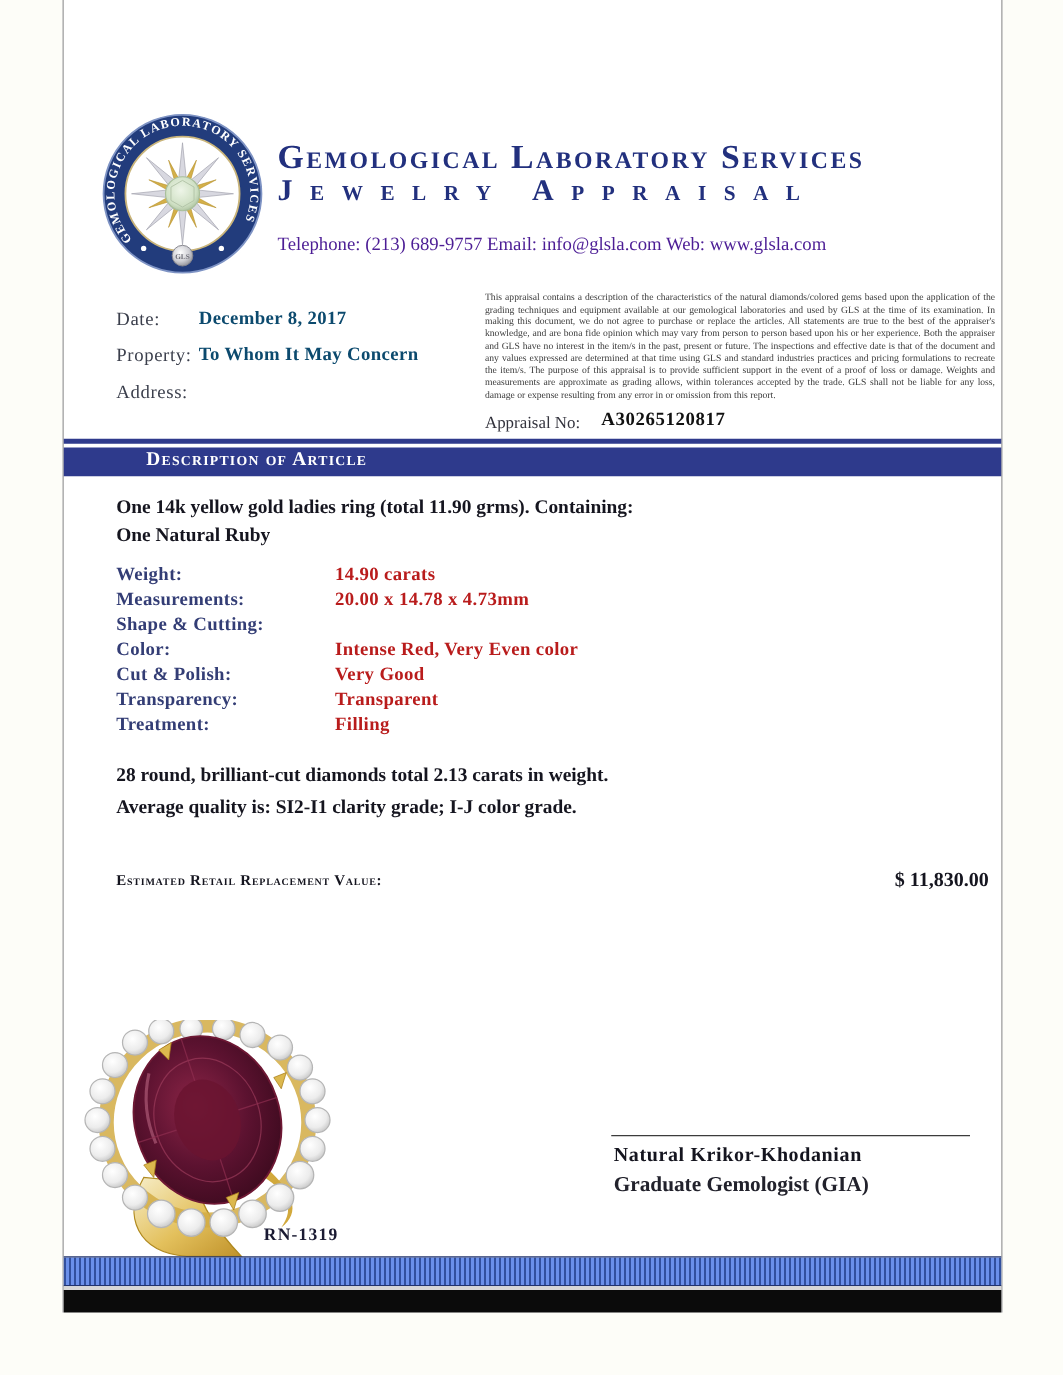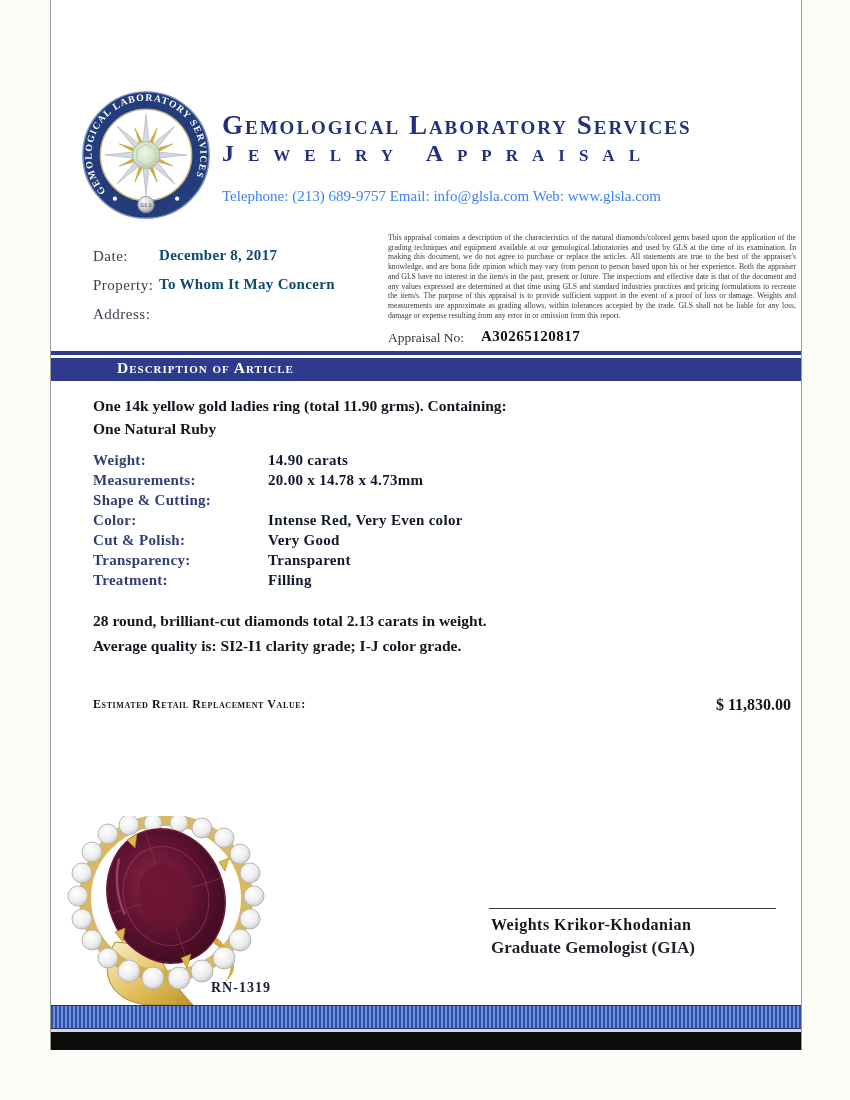--- a/index.html
+++ b/index.html
@@ -20,21 +20,21 @@
     left:171px;top:110px;width:560px;
     font-size:27px;font-weight:bold;font-variant:small-caps;
     letter-spacing:2px;color:#22307e;white-space:nowrap;
   }
   .doc-type{
     left:171px;top:140px;width:560px;
     font-size:24px;font-weight:bold;font-variant:small-caps;
     letter-spacing:14px;color:#22307e;white-space:nowrap;
   }
   .hdr-addr{left:171px;top:170px;font-size:15px;color:#22307e;white-space:nowrap;}
-  .hdr-contact{left:171px;top:188px;font-size:15px;color:#3b82f6;white-space:nowrap;}
+  .hdr-contact{left:171px;top:188px;font-size:15px;color:#4c1d95;white-space:nowrap;}
   
   .meta-label{font-size:15px;color:#3b3f4c;letter-spacing:0.5px;}
   .meta-value{font-size:15px;font-weight:bold;color:#0c4a6e;letter-spacing:0.3px;}
   .row-date-label{left:42px;top:248px;}
   .row-date-value{left:108px;top:247px;}
   .row-prop-label{left:42px;top:277px;}
   .row-prop-value{left:108px;top:276px;}
   .row-addr-label{left:42px;top:306px;}
   .disclaimer{
     left:337px;top:233px;width:408px;
@@ -48,21 +48,21 @@
   .banner{left:0;top:358px;width:750px;height:23px;background:#2e3a8c;}
   .banner-text{
     left:66px;top:359px;font-size:15.5px;font-weight:bold;color:#ffffff;
     font-variant:small-caps;letter-spacing:1px;
   }
   
   .body-bold{font-size:15.5px;font-weight:bold;color:#15151f;}
   .intro1{left:42px;top:397px;}
   .intro2{left:42px;top:420px;}
   .spec-label{font-size:15px;font-weight:bold;color:#333d75;letter-spacing:0.3px;}
-  .spec-value{font-size:15px;font-weight:bold;color:#0f172a;letter-spacing:0.3px;}
+  .spec-value{font-size:15px;font-weight:bold;color:#b91c1c;letter-spacing:0.3px;}
   .dia1{left:42px;top:612px;}
   .dia2{left:42px;top:637px;}
   .val-label{
     left:42px;top:697px;font-size:12px;font-weight:bold;color:#15151f;
     font-variant:small-caps;letter-spacing:0.6px;
   }
   .val-amount{left:560px;top:696px;width:180px;text-align:right;font-size:16px;font-weight:bold;color:#15151f;}
   
   .sig-line{left:438px;top:908px;width:287px;border-top:1.5px solid #3c3c3c;height:0;}
   .sig-name{left:440px;top:916px;font-size:16px;font-weight:bold;color:#15151f;letter-spacing:0.5px;}
@@ -245,19 +245,19 @@
     <g fill="#dcb84e" stroke="#a87e18" stroke-width="0.6">
       <polygon points="64,24 74,18 72,32"></polygon>
       <polygon points="156,46 166,42 162,55"></polygon>
       <polygon points="52,116 62,112 60,126"></polygon>
       <polygon points="118,142 128,138 124,152"></polygon>
     </g>
     <text x="148" y="176" font-size="14" font-weight="bold" fill="#1a1a32" letter-spacing="1" font-family="Liberation Serif, serif">RN-1319</text>
   </svg>
 
   <div class="abs sig-line"></div>
-  <div class="abs sig-name">Weights Krikor-Khodanian</div>
+  <div class="abs sig-name">Natural Krikor-Khodanian</div>
   <div class="abs sig-title">Graduate Gemologist (GIA)</div>
 
   <div class="abs band-blue"></div>
   <div class="abs band-gray"></div>
   <div class="abs band-black"></div>
 </div>
 
 </body></html>

